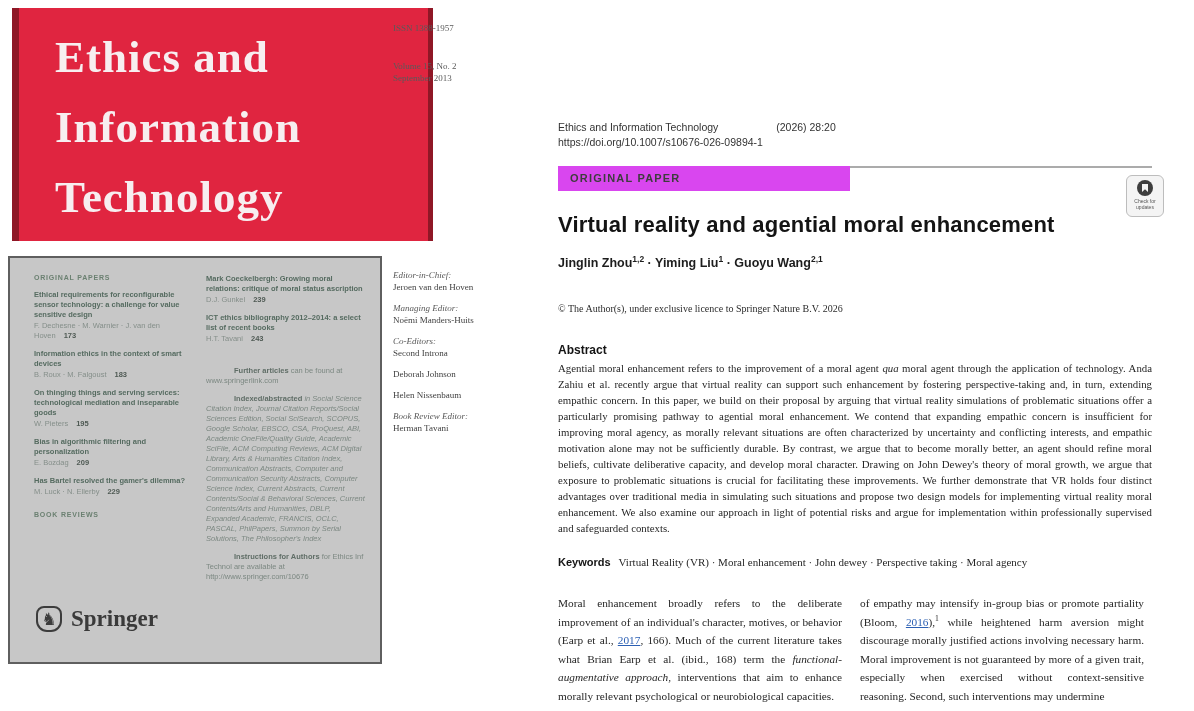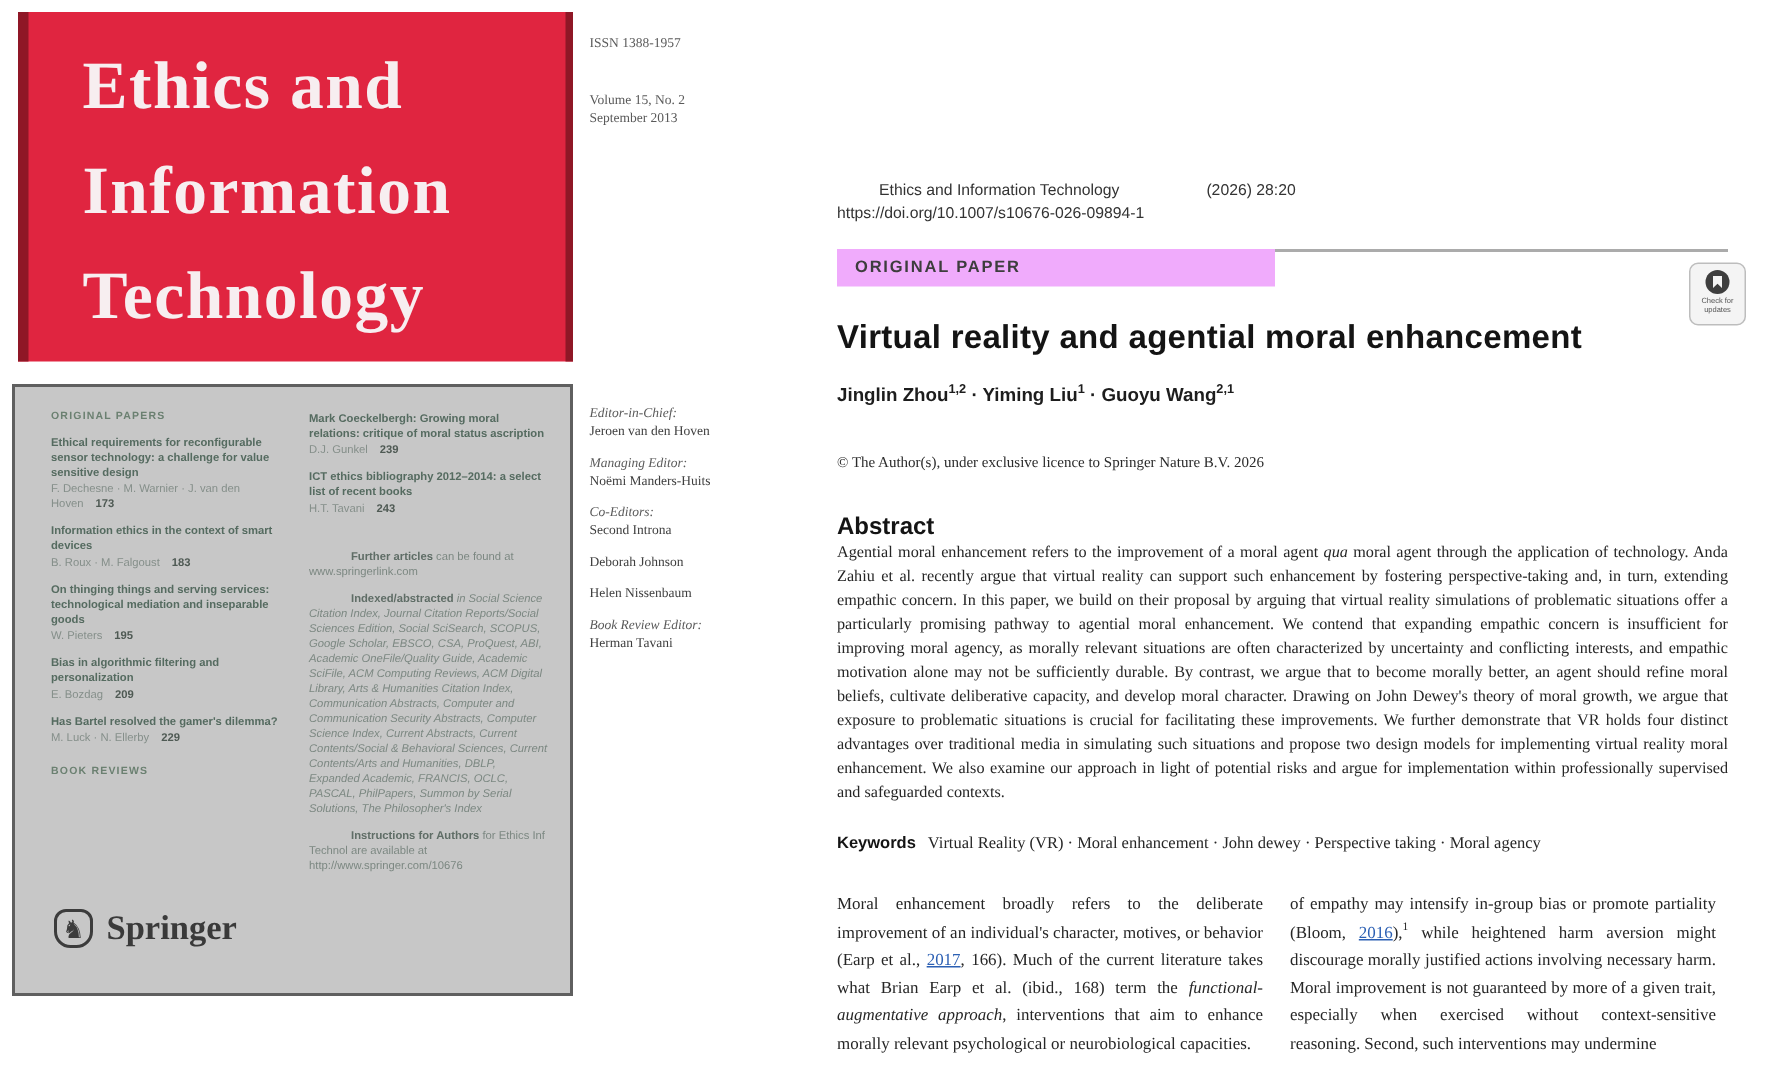--- a/index.html
+++ b/index.html
@@ -1,21 +1,21 @@
 <!DOCTYPE html>
 <html><head>
 <meta charset="utf-8">
 <style>
   html,body{margin:0;padding:0;background:#ffffff;}
   body{width:1194px;height:711px;overflow:hidden;position:relative;
        font-family:"Liberation Sans",sans-serif;-webkit-font-smoothing:antialiased;}
   .abs{position:absolute;}
 
   
-  .masthead{left:12px;top:8px;width:370px;height:233px;background:#e02540;
+  .masthead{left:12px;top:8px;width:421px;height:233px;background:#e02540;
             border-left:7px solid #8f1726;border-right:5px solid #8f1726;box-sizing:border-box;}
   .masthead-inner{padding:14px 0 0 36px;}
   .masthead-line{font-family:"Liberation Serif",serif;font-weight:600;color:#f7eef0;
                  font-size:45px;line-height:70px;letter-spacing:1px;}
 
   .issn-block{left:393px;top:22px;color:#5a5a5a;font-family:"Liberation Serif",serif;font-size:9px;line-height:12px;}
   .issn-line{margin-bottom:26px;}
 
   .editors-block{left:393px;top:269px;color:#4c4c4c;font-family:"Liberation Serif",serif;
                  font-size:9px;line-height:12px;}
@@ -37,38 +37,38 @@
   .toc-note .seg-bold{color:#5f6d66;}
   .springer{left:26px;bottom:30px;display:flex;align-items:center;gap:9px;}
   .springer-mark{width:26px;height:26px;border:2.5px solid #3c3c3c;border-radius:8px 8px 11px 11px;
                  display:flex;align-items:center;justify-content:center;background:#c7c7c7;box-sizing:border-box;}
   .springer-mark span{font-size:17px;line-height:17px;color:#3c3c3c;}
   .springer-word{font-family:"Liberation Serif",serif;font-size:23px;font-weight:600;color:#3a3a3a;}
 
   
   .paper{left:558px;top:0;width:594px;height:711px;}
   .p-header{top:120px;left:0;font-size:10.5px;color:#333;line-height:15px;}
-  .p-journal{display:inline-block;margin-right:55px;margin-left:28px;}
+  .p-journal{display:inline-block;margin-right:55px;}
   .p-cite{display:inline-block;}
   .p-doi{color:#333;text-decoration:none;}
   .kicker-line{top:166px;left:0;width:594px;height:2px;background:#ababab;}
-  .kicker-bar{top:166px;left:0;width:292px;height:25px;background:#f0abfc;
+  .kicker-bar{top:166px;left:0;width:292px;height:25px;background:#d946ef;
               color:#3d3d3d;font-weight:bold;font-size:11px;letter-spacing:1.2px;
               line-height:25px;padding-left:12px;box-sizing:border-box;}
   .badge{top:175px;left:568px;width:38px;height:42px;border:1px solid #bdbdbd;border-radius:6px;
          background:#f4f4f4;text-align:center;box-sizing:border-box;cursor:pointer;}
   .badge-circle{width:16px;height:16px;border-radius:50%;background:#3e3e3e;margin:4px auto 2px;position:relative;}
   .badge-circle:after{content:"";position:absolute;left:5px;top:4px;width:6px;height:8px;background:#f4f4f4;
                       clip-path:polygon(0 0,100% 0,100% 100%,50% 65%,0 100%);}
   .badge-text{font-size:5px;line-height:6px;color:#555;}
 
   .p-title{top:212px;left:0;width:594px;font-size:22px;font-weight:bold;color:#141414;letter-spacing:.2px;}
   .p-authors{top:256px;left:0;width:594px;font-size:12.5px;font-weight:bold;color:#1d1d1d;}
   .p-copyright{top:303px;left:0;width:594px;font-family:"Liberation Serif",serif;font-size:10px;color:#2b2b2b;}
-  .p-abs-h{top:343px;left:0;font-size:16px;font-weight:bold;color:#141414;}
+  .p-abs-h{top:343px;left:0;font-size:12px;font-weight:bold;color:#141414;}
   .p-abstract{top:360px;left:0;width:594px;font-family:"Liberation Serif",serif;font-size:10.8px;
               line-height:16px;color:#262626;text-align:justify;}
   .p-keywords{top:556px;left:0;width:594px;font-family:"Liberation Serif",serif;font-size:11px;color:#262626;}
   .p-keywords .kw-label{font-family:"Liberation Sans",sans-serif;font-weight:bold;color:#141414;margin-right:8px;}
   .body-cols{top:594px;left:0;width:594px;height:117px;overflow:hidden;display:flex;gap:18px;}
   .body-col{width:284px;font-family:"Liberation Serif",serif;font-size:11.3px;line-height:18.5px;
             color:#262626;text-align:justify;}
 
   .seg-bold{font-weight:bold;margin-left:28px;}
   .seg-italic{font-style:italic;}

